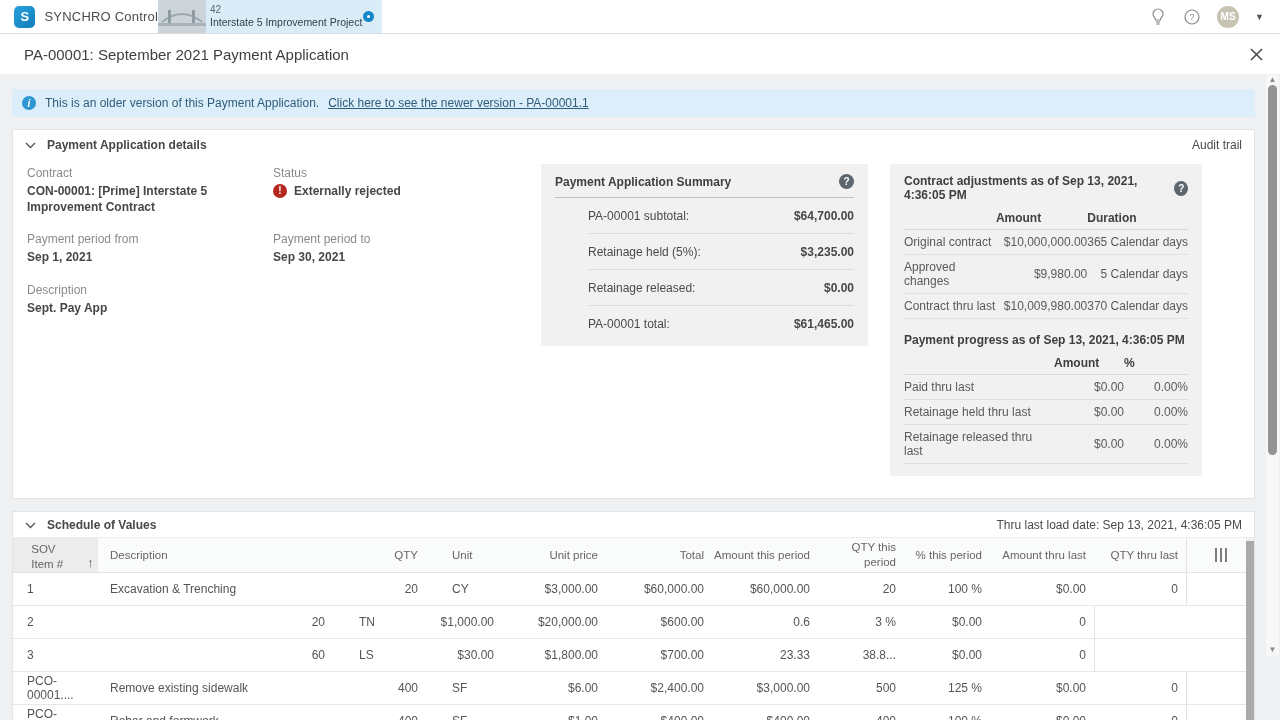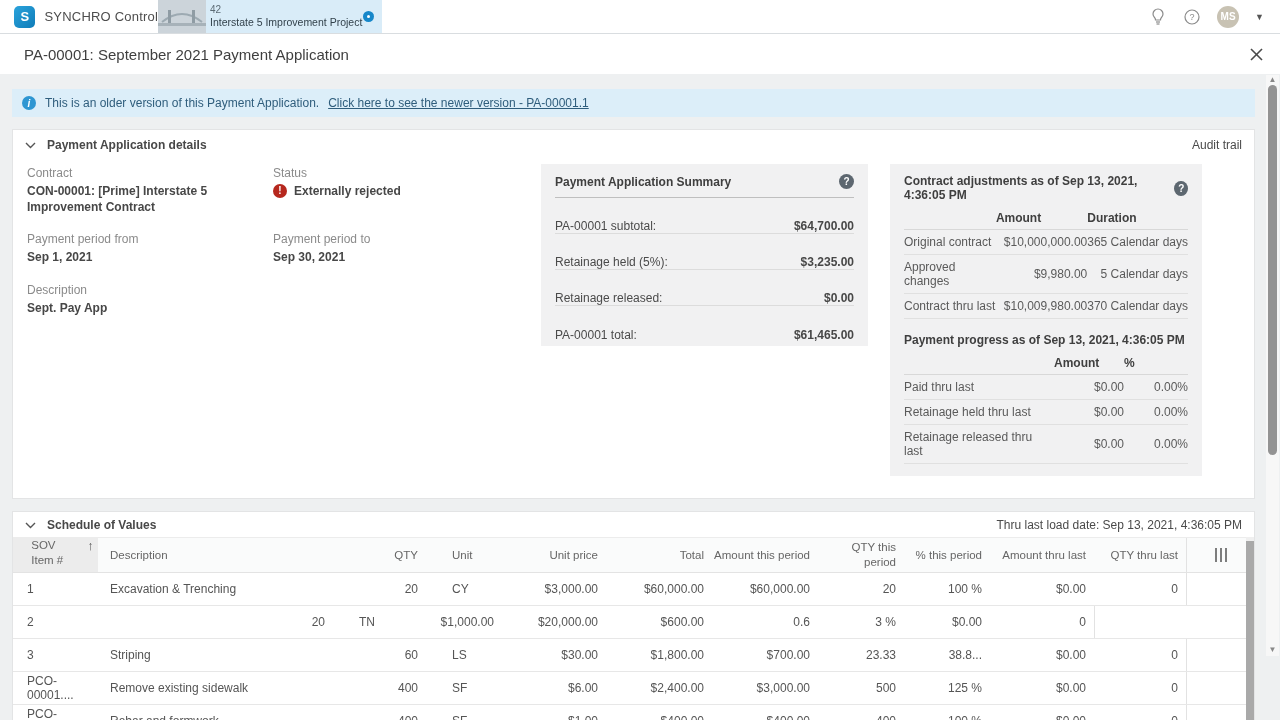--- a/index.html
+++ b/index.html
@@ -62,42 +62,42 @@
     font-size:10px; font-weight:bold; display:flex; align-items:center; justify-content:center; }
 
   .panel { background:#f1f1f2; font-size:12px; }
   .panel-summary { width:327px; padding:10px 14px 4px 14px; align-self:flex-start; }
   .panel-title-row { display:flex; align-items:center; padding-bottom:8px;
     border-bottom:1px solid #bfbfbf; }
   .panel-title { font-weight:bold; color:#3f3f3f; font-size:12px; }
   .help-icon { margin-left:auto; width:15px; height:15px; border-radius:50%; background:#5d6770;
     color:#fff; font-size:10px; font-weight:bold; display:flex; align-items:center;
     justify-content:center; cursor:pointer; }
-  .sum-row { display:flex; align-items:flex-end; height:36px; border-bottom:1px solid #dcdcdc; }
+  .sum-row { display:flex; align-items:center; height:36px; border-bottom:1px solid #dcdcdc;margin-left:33px; }
   .sum-row:last-child { border-bottom:none; }
   .sum-val { margin-left:auto; font-weight:bold; color:#474747; }
 
   .panel-right { width:312px; padding:10px 14px 12px 14px; align-self:flex-start; }
   .mini-table { width:100%; border-collapse:collapse; font-size:12px; color:#5a5a5a; }
   .mini-table th { font-weight:bold; color:#3f3f3f; text-align:left; padding:5px 0 4px 0;
     border-bottom:1px solid #d8d8d8; }
   .mini-table td { padding:5px 0; border-bottom:1px solid #e0e0e0; }
   .mini-table td.num { text-align:right; white-space:nowrap; }
   .mt-gap { height:14px; }
 
   
   .sov-card { position:relative; }
   .sov-head { padding:6px 12px 5px 12px; }
   .sov-grid { display:grid;
     grid-template-columns:85px 235px 93px 76px 104px 106px 106px 86px 86px 104px 92px minmax(0,1fr); }
   .sov-header { background:#fafbfb; height:36px; font-size:11.5px; color:#666;
     border-top:1px solid #ececec; border-bottom:1px solid #e3e3e3; }
   .hc { display:flex; flex-direction:column; justify-content:center; height:100%; line-height:1.3; }
   .hc.r { text-align:right; padding-right:8px; }
-  .item-h { background:#ececec; flex-direction:row; align-items:flex-start; gap:12px; padding-left:14px; }
+  .item-h { background:#ececec; flex-direction:row; align-items:flex-end; gap:12px; padding-left:14px; }
   .sort-arrow { font-size:13px; color:#555; }
   .sov-row { height:33px; font-size:12px; color:#555; border-bottom:1px solid #e7e7e7;
     background:#fff; }
   .cell { display:flex; align-items:center; height:100%; }
   .cell.r { justify-content:flex-end; padding-right:8px;text-align:right; }
   .cell.item { padding-left:14px; }
   .cell.desc { padding-left:12px; }
   .cell.unit { padding-left:26px; }
   .chooser { border-left:1px solid #e2e2e2; display:flex; align-items:center;
     justify-content:center; height:100%; }
@@ -356,21 +356,20 @@
         <div class="cell r">$20,000.00</div>
         <div class="cell r">$600.00</div>
         <div class="cell r">0.6</div>
         <div class="cell r">3 %</div>
         <div class="cell r">$0.00</div>
         <div class="cell r">0</div>
         <div class="chooser"></div>
       </div>
       <div class="sov-grid sov-row">
         <div class="cell item">3</div>
-        <div class="cell desc">Striping</div>
         <div class="cell r">60</div>
         <div class="cell unit">LS</div>
         <div class="cell r">$30.00</div>
         <div class="cell r">$1,800.00</div>
         <div class="cell r">$700.00</div>
         <div class="cell r">23.33</div>
         <div class="cell r">38.8...</div>
         <div class="cell r">$0.00</div>
         <div class="cell r">0</div>
         <div class="chooser"></div>

